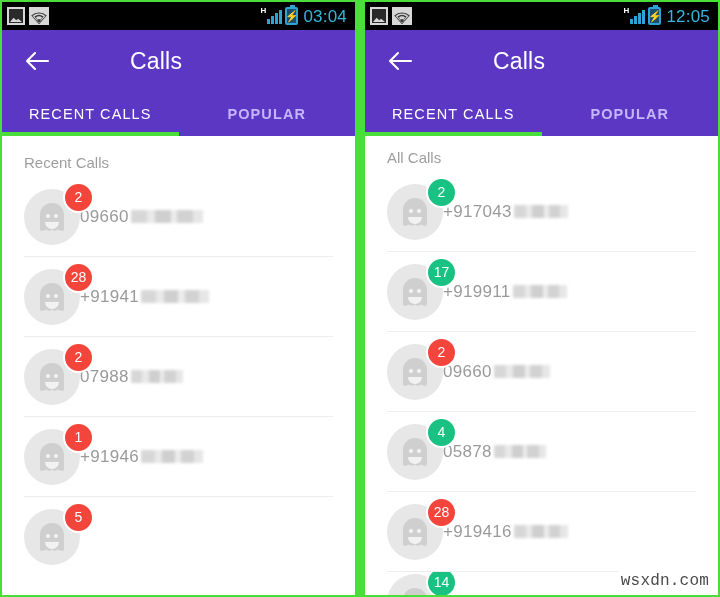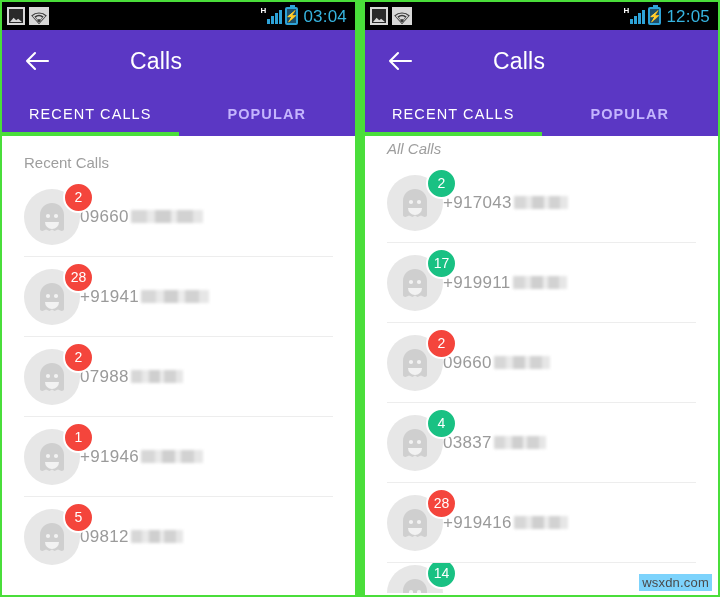--- a/index.html
+++ b/index.html
@@ -60,21 +60,21 @@
   .tab{ flex:1; display:flex; align-items:center; justify-content:center;
     font-size:14.5px; letter-spacing:1.1px; position:relative; cursor:pointer; }
   .tab.active{ color:#ffffff; }
   .tab.inactive{ color:#c4b5fd;font-weight:bold; }
   .tab.active::after{ content:""; position:absolute; left:0; right:0; bottom:0;
     height:4px; background:#4ade3a; }
 
   
   .content{ flex:1 1 auto; background:#fff; overflow:hidden; position:relative; }
   .section-label{ color:#9e9e9e; font-size:15px; padding:18px 0 6px 22px; }
-  .phone.right .section-label{ padding-top:4px;font-style:italic; }
+  .phone.right .section-label{ padding-top:13px; }
 
   .row{ display:flex; align-items:center; height:79px; padding:0 22px;
     position:relative; cursor:pointer; }
   .row-sep{ height:1px; background:#ededed; margin:0 22px; }
 
   .av-wrap{ position:relative; width:56px; height:56px; flex:0 0 56px; }
   .avatar{ width:56px; height:56px; border-radius:50%; background:#e7e7e7;
     display:flex; align-items:center; justify-content:center; }
   .avatar svg{ display:block; }
   .badge{ position:absolute; top:-7px; right:-14px; min-width:31px; height:31px;
@@ -88,21 +88,21 @@
     display:flex; align-items:center; }
   .num .redact{ display:inline-block; height:13px; margin-left:2px;
     background:linear-gradient(90deg,#d7d7d7 0 22%,#e9e9e9 22% 34%,#cfcfcf 34% 55%,
       #ececec 55% 64%,#d2d2d2 64% 86%,#e6e6e6 86% 100%);
     filter:blur(1.6px); border-radius:1px; vertical-align:middle; }
 
   .row.partial{ height:30px; overflow:hidden; }
   .row.partial .av-wrap{ margin-top:30px; }
 
   .watermark{ position:absolute; right:8px; bottom:6px; color:#4a4a4a;
-    font-size:13px; background:#7dd3fc; padding:1px 3px; letter-spacing:.2px; }
+    font-size:16px; background:#ffffff; padding:1px 3px; letter-spacing:.2px;font-family:Liberation Mono, monospace; }
 </style>
 </head>
 <body>
 
 <div class="stage">
 
   <div class="phone left">
 
     <div class="statusbar">
       <div class="sb-left">
@@ -231,24 +231,20 @@
               <div class="avatar">
                 <svg width="40" height="40" viewBox="0 0 40 40">
                   <path d="M20 6c-7 0-12 5-12 12v14a2 2 0 0 0 2.6 1.9L14 32.6l3.5 1.3L20 32.6l2.5 1.3 3.5-1.3 3.4 1.3A2 2 0 0 0 32 32V18c0-7-5-12-12-12Z" fill="#cfcfcf"></path>
                   <circle cx="16" cy="19" r="2.1" fill="#f2f2f2"></circle>
                   <circle cx="24" cy="19" r="2.1" fill="#f2f2f2"></circle>
                   <path d="M13 25h14a7 7 0 0 1-14 0Z" fill="#f2f2f2"></path>
                 </svg>
               </div>
               <div class="badge red">5</div>
             </div>
-            <div class="num">
-              <span>09812</span>
-              <span class="redact" style="width: 52px;"></span>
-            </div>
           </div>
         </div>
     </div>
   </div>
 
   <div class="sep"></div>
 
   <div class="phone right">
 
     <div class="statusbar">
@@ -361,21 +357,21 @@
                 <svg width="40" height="40" viewBox="0 0 40 40">
                   <path d="M20 6c-7 0-12 5-12 12v14a2 2 0 0 0 2.6 1.9L14 32.6l3.5 1.3L20 32.6l2.5 1.3 3.5-1.3 3.4 1.3A2 2 0 0 0 32 32V18c0-7-5-12-12-12Z" fill="#cfcfcf"></path>
                   <circle cx="16" cy="19" r="2.1" fill="#f2f2f2"></circle>
                   <circle cx="24" cy="19" r="2.1" fill="#f2f2f2"></circle>
                   <path d="M13 25h14a7 7 0 0 1-14 0Z" fill="#f2f2f2"></path>
                 </svg>
               </div>
               <div class="badge green">4</div>
             </div>
             <div class="num">
-              <span>03837</span>
+              <span>05878</span>
               <span class="redact" style="width: 52px;"></span>
             </div>
           </div>
           <div class="row-sep"></div>
           <div class="row">
             <div class="av-wrap">
               <div class="avatar">
                 <svg width="40" height="40" viewBox="0 0 40 40">
                   <path d="M20 6c-7 0-12 5-12 12v14a2 2 0 0 0 2.6 1.9L14 32.6l3.5 1.3L20 32.6l2.5 1.3 3.5-1.3 3.4 1.3A2 2 0 0 0 32 32V18c0-7-5-12-12-12Z" fill="#cfcfcf"></path>
                   <circle cx="16" cy="19" r="2.1" fill="#f2f2f2"></circle>

